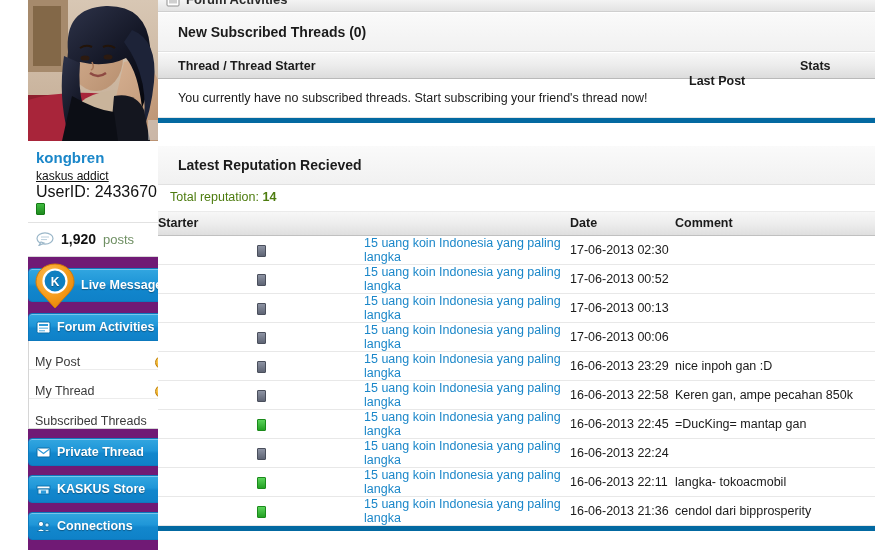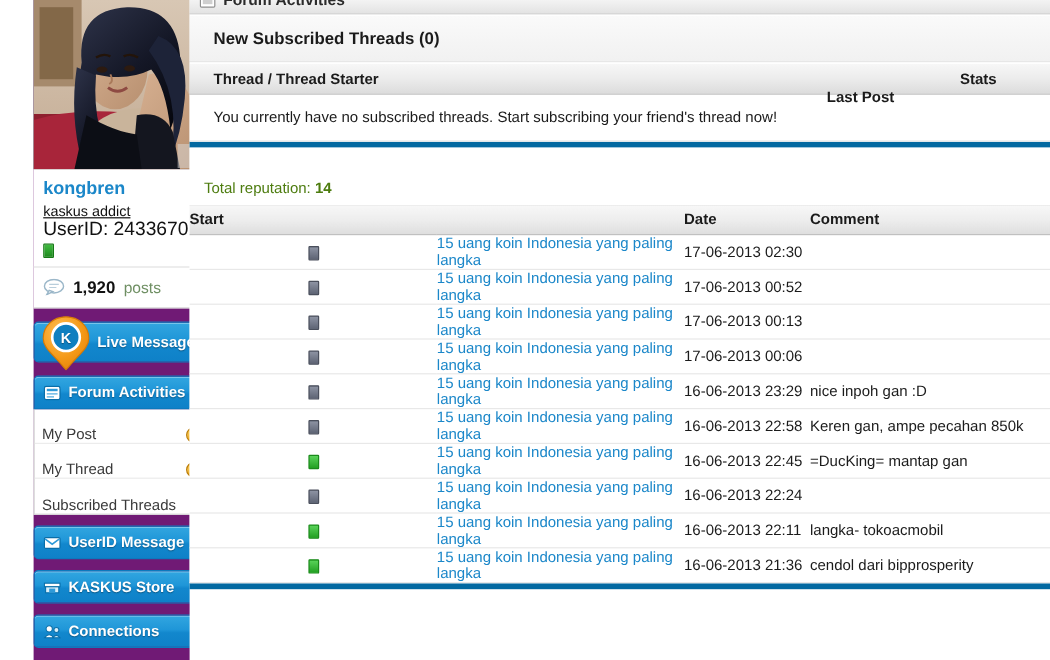--- a/index.html
+++ b/index.html
@@ -339,21 +339,21 @@
         <div class="subitem">
           <span class="lbl">Subscribed Threads</span>
         </div>
       </div>
 
       <div class="navbtn">
         <svg class="navicon" viewBox="0 0 15 13">
           <rect x="1" y="2" width="13" height="9" rx="1" fill="#ffffff" stroke="#0a6ea8" stroke-width="1"></rect>
           <path d="M1.5 3 L7.5 7.5 L13.5 3" fill="none" stroke="#2f9ad8" stroke-width="1.3"></path>
         </svg>
-        <span>UserID Message</span>
+        <span>Private Thread</span>
       </div>
 
       <div class="navbtn">
         <svg class="navicon" viewBox="0 0 15 13">
           <rect x="1" y="3" width="13" height="3" fill="#ffffff" stroke="#0a6ea8" stroke-width="0.9"></rect>
           <rect x="2" y="6" width="11" height="5" fill="#d9effa" stroke="#0a6ea8" stroke-width="0.9"></rect>
           <rect x="5" y="7.5" width="5" height="3.5" fill="#2f9ad8"></rect>
         </svg>
         <span>KASKUS Store</span>
       </div>
@@ -387,29 +387,30 @@
         <span class="c-thread">Thread / Thread Starter</span>
         <span class="c-lastpost">Last Post</span>
         <span class="c-stats">Stats</span>
       </div>
       <div class="empty-msg">You currently have no subscribed threads. Start subscribing your friend's thread now!</div>
     </div>
 
     <div class="spacer-gap"></div>
 
     <div class="panel">
+      <div class="section-title">Latest Reputation Recieved</div>
       <div class="total-rep">
         <span>Total reputation:</span>
         <b>14</b>
       </div>
 
       <table class="rep">
         <thead>
           <tr>
-            <th class="h-thread" colspan="2">Start</th>
+            <th class="h-thread" colspan="2">Starter</th>
             <th class="h-date">Date</th>
             <th class="h-comm">Comment</th>
           </tr>
         </thead>
         <tbody id="rep-body">
             <tr>
               <td class="c-icon"><span class="bk gray"></span></td>
               <td class="c-title"><a class="thread-link">15 uang koin Indonesia yang paling langka</a></td>
               <td class="c-date">17-06-2013 02:30</td>
               <td class="c-comment"></td>

